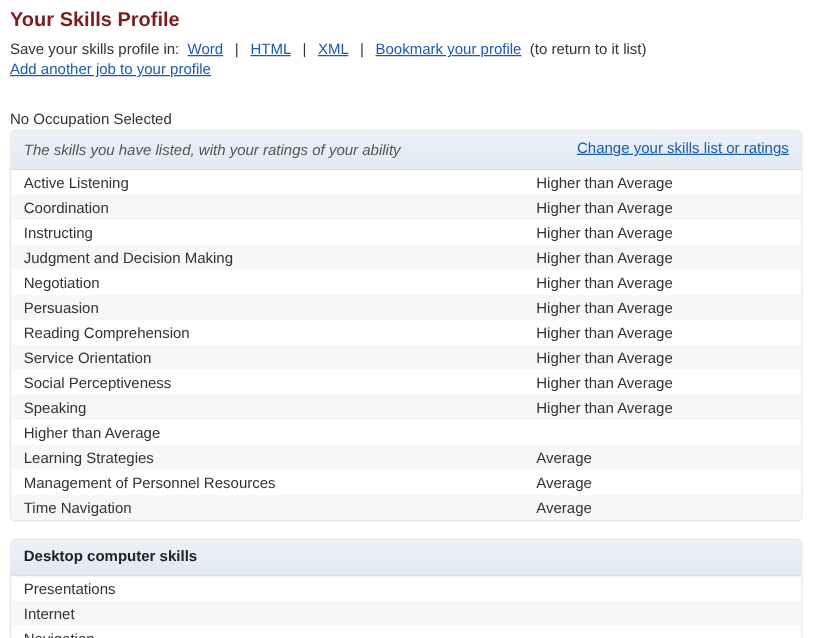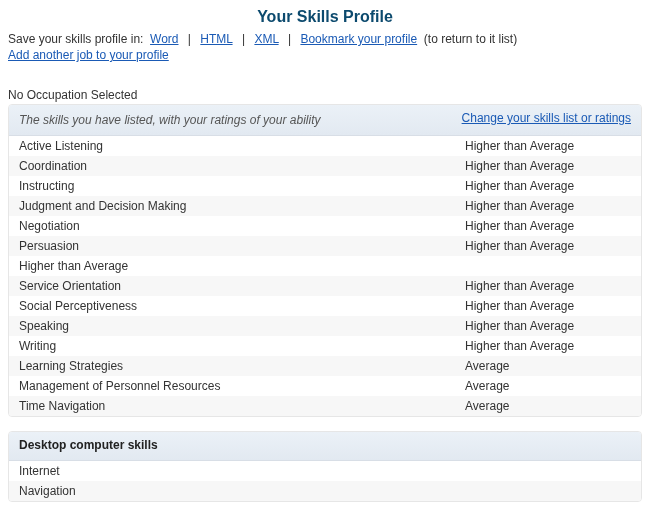--- a/index.html
+++ b/index.html
@@ -7,23 +7,22 @@
       margin: 0;
       padding: 8px;
       font-family: Arial, Helvetica, sans-serif;
       font-size: 12px;
       color: #333;
       width: 650px;
     }
     h1 {
       font-size: 16px;
       font-weight: bold;
-      color: #0c4a6e;
+      color: #7f1d1d;
       margin: 0 0 6px 0;
-      text-align: center;
     }
     .save-line {
       margin-bottom: 2px;
     }
     a {
       color: #1a5ab5;
       text-decoration: underline;
     }
     .sep { margin: 0 6px; }
     .nooccupation {
@@ -55,21 +54,20 @@
       position: absolute;
       right: 10px;
       top: 6px;
       margin-left: 18px;
     }
     .rows { }
     .row {
       display: flex;
       padding: 2px 10px;
       line-height: 16px;
-      gap: 36px;
     }
     .row:nth-child(even) {
       background: #f7f7f7;
     }
     .cell-skill {
       flex: 0 0 410px;
     }
     .cell-rating {
       flex: 1;
     }
@@ -121,36 +119,36 @@
       </div>
       <div class="row">
         <div class="cell-skill">Negotiation</div>
         <div class="cell-rating">Higher than Average</div>
       </div>
       <div class="row">
         <div class="cell-skill">Persuasion</div>
         <div class="cell-rating">Higher than Average</div>
       </div>
       <div class="row">
+        <div class="cell-skill">Reading Comprehension</div>
         <div class="cell-rating">Higher than Average</div>
       </div>
       <div class="row">
         <div class="cell-skill">Service Orientation</div>
         <div class="cell-rating">Higher than Average</div>
       </div>
       <div class="row">
         <div class="cell-skill">Social Perceptiveness</div>
         <div class="cell-rating">Higher than Average</div>
       </div>
       <div class="row">
         <div class="cell-skill">Speaking</div>
         <div class="cell-rating">Higher than Average</div>
       </div>
       <div class="row">
-        <div class="cell-skill">Writing</div>
         <div class="cell-rating">Higher than Average</div>
       </div>
       <div class="row">
         <div class="cell-skill">Learning Strategies</div>
         <div class="cell-rating">Average</div>
       </div>
       <div class="row">
         <div class="cell-skill">Management of Personnel Resources</div>
         <div class="cell-rating">Average</div>
       </div>
@@ -160,19 +158,22 @@
       </div>
     </div>
 </div>
 
 <div class="panel">
   <div class="panel-header">
     <div class="title">Desktop computer skills</div>
   </div>
   <div class="rows rows-simple" id="desktop-rows">
       <div class="row">
+        <div class="cell-skill">Presentations</div>
+      </div>
+      <div class="row">
         <div class="cell-skill">Internet</div>
       </div>
       <div class="row">
         <div class="cell-skill">Navigation</div>
       </div>
     </div>
 </div>
 
 </body></html>

